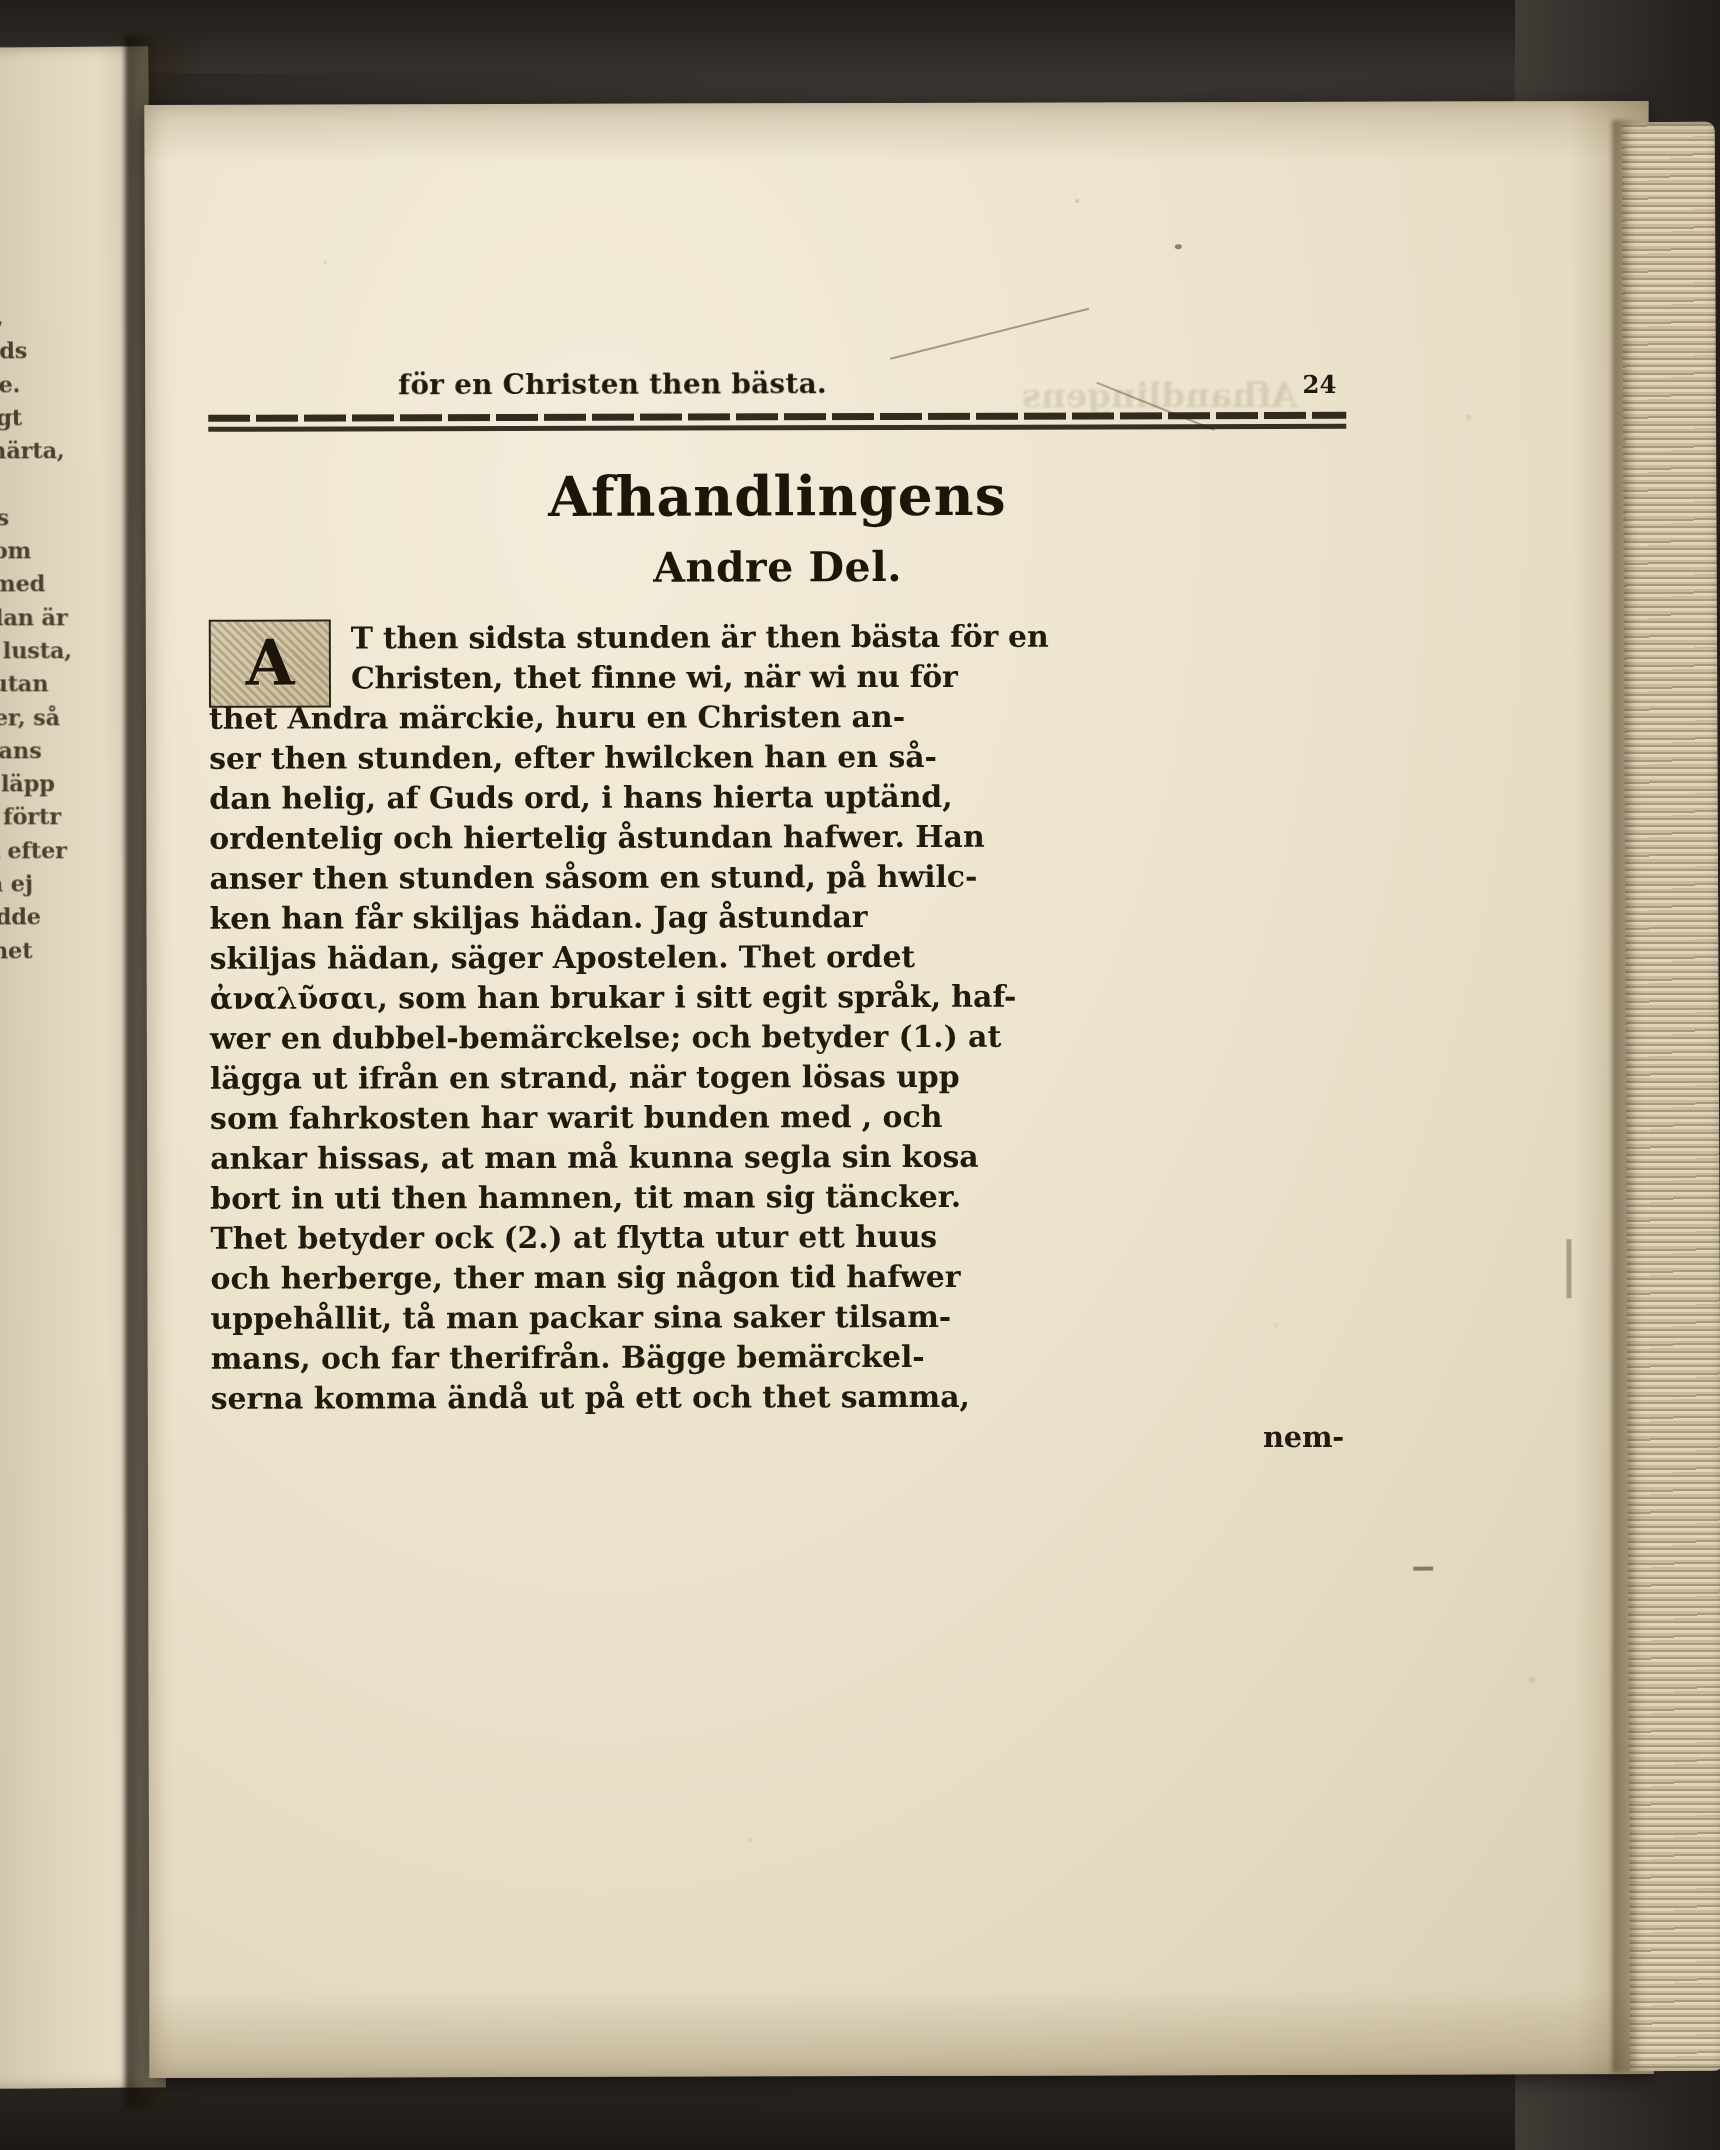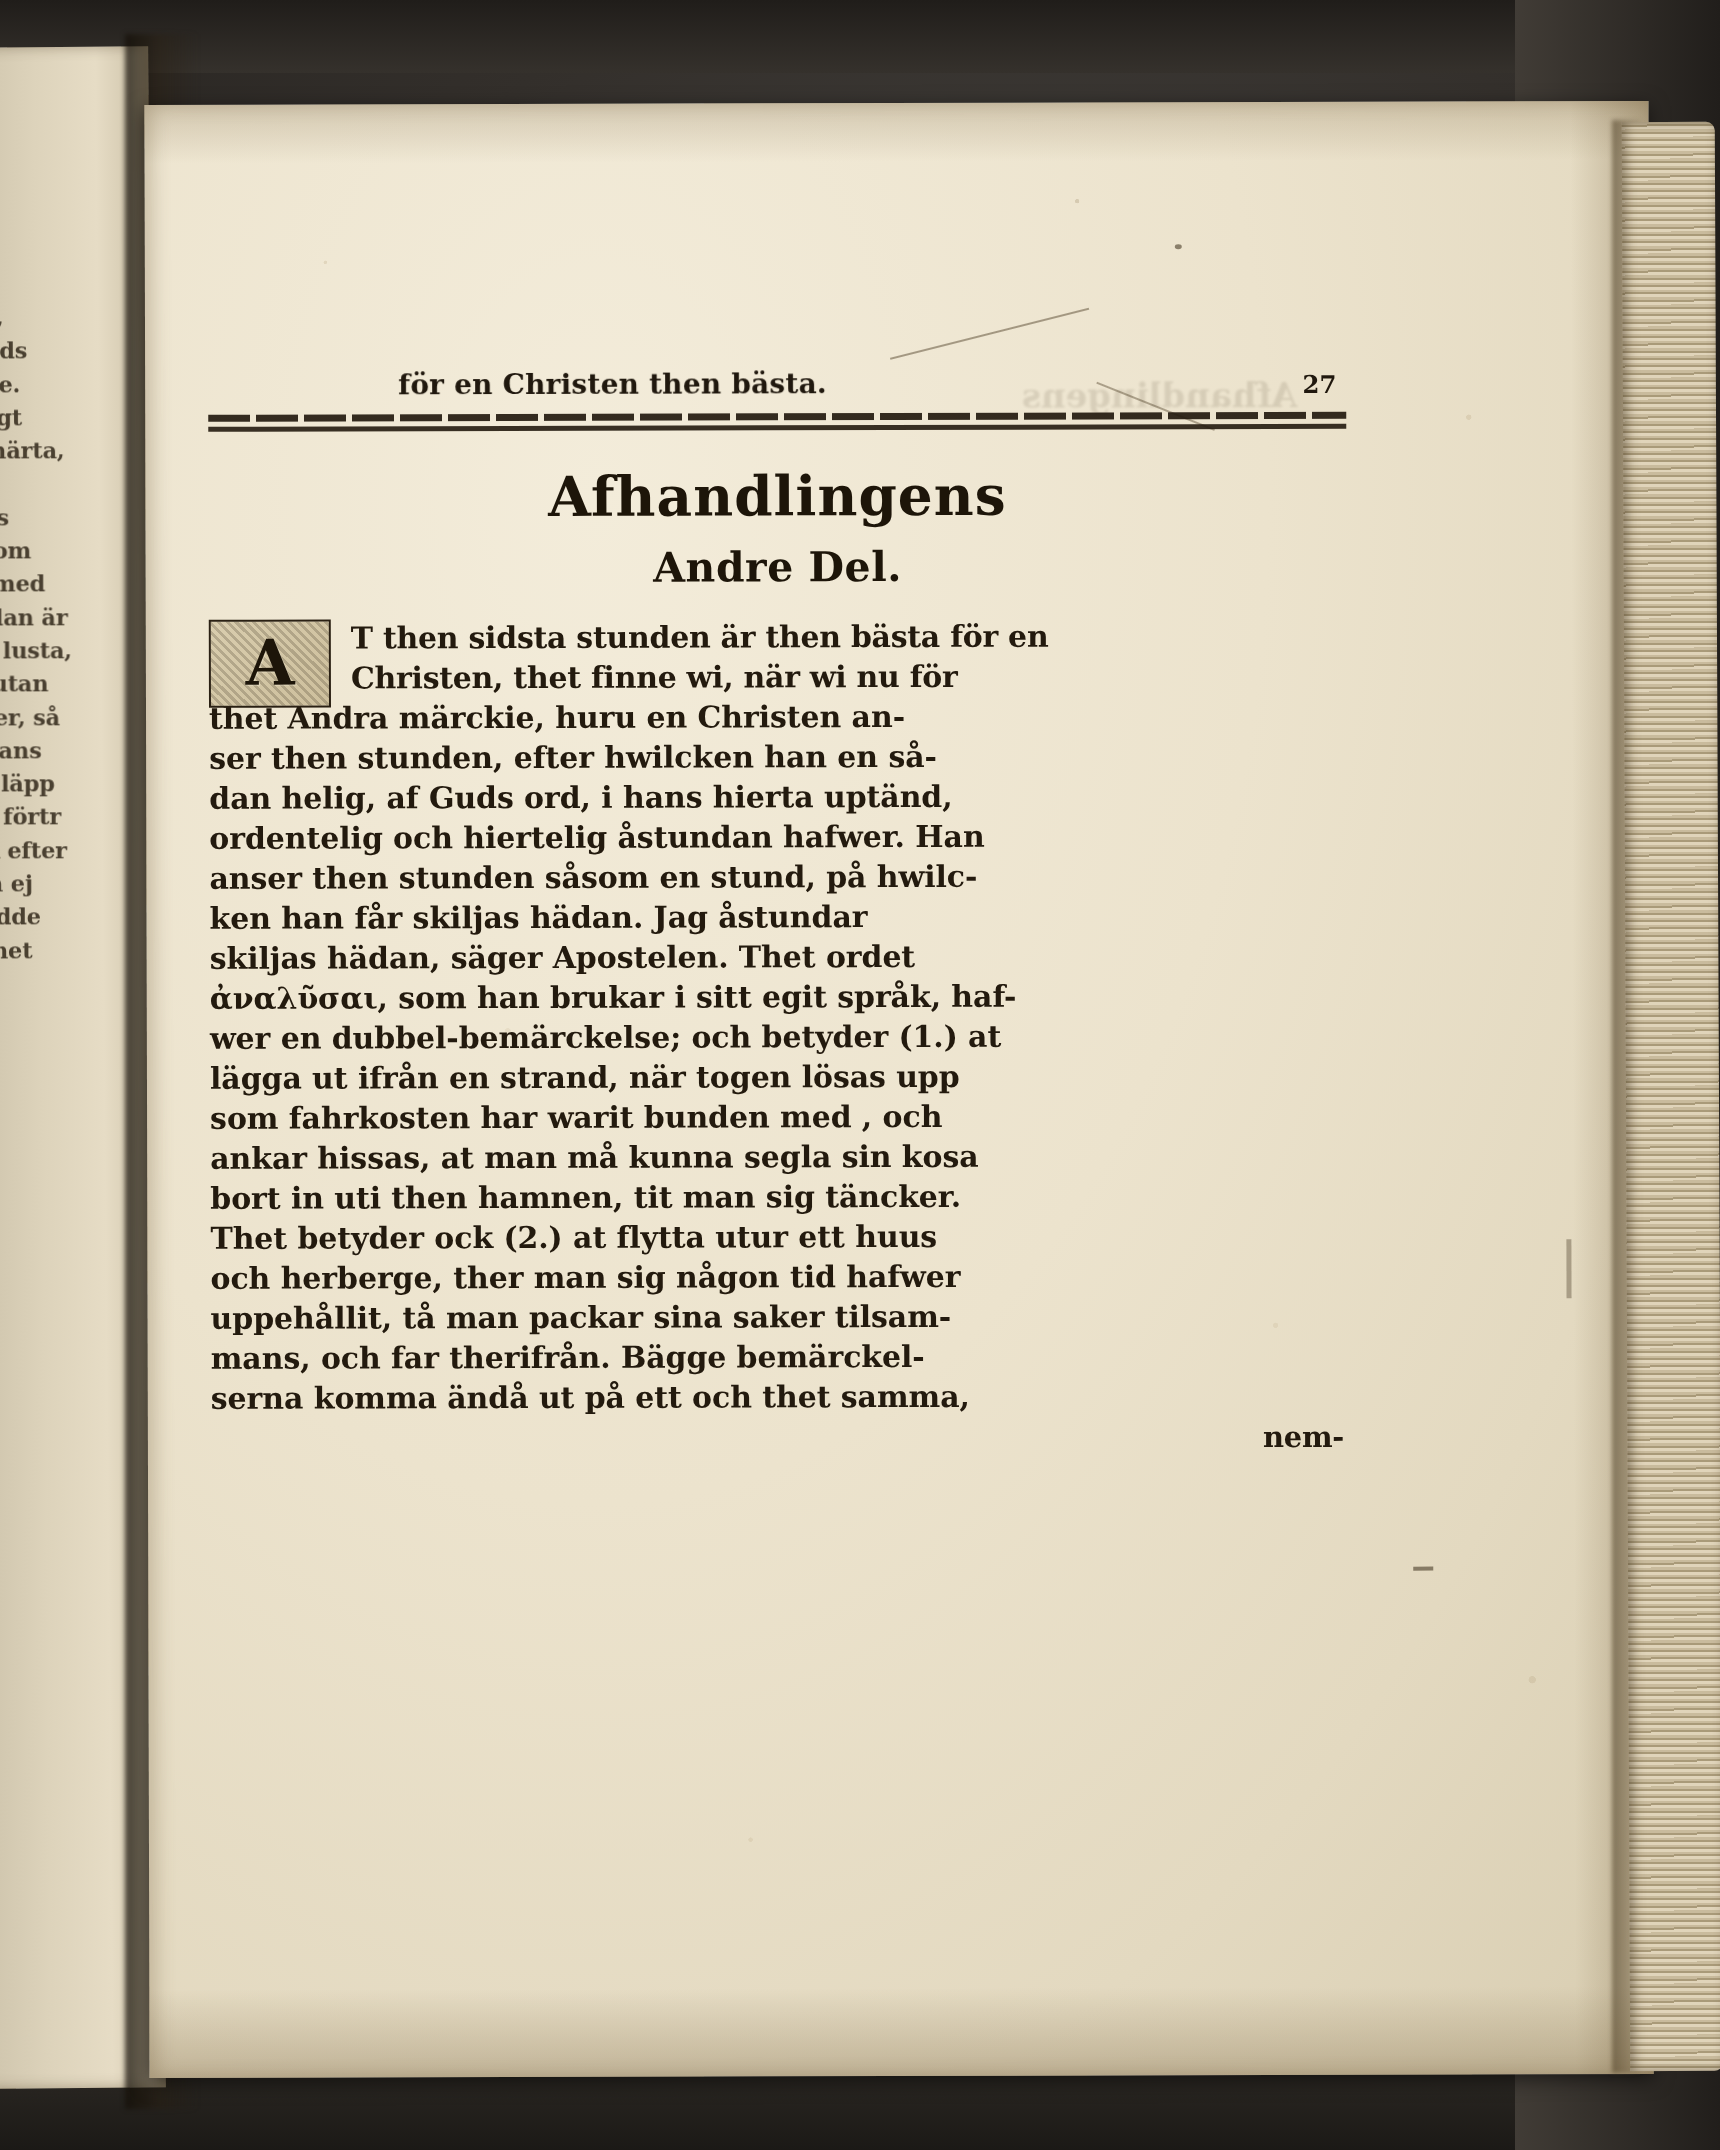--- a/index.html
+++ b/index.html
@@ -350,21 +350,21 @@
     <div class="mark m1"></div>
     <div class="mark m2"></div>
     <div class="mark m3"></div>
     <div class="hair"></div>
     <div class="hair2"></div>
 
     <div class="block">
 
       <div class="running-head">
         <div class="running-title">för en Christen then bästa.</div>
-        <div class="folio">27</div>
+        <div class="folio">24</div>
       </div>
 
       <div class="rule"></div>
       <div class="rule2"></div>
 
       <div class="heading-1">Afhandlingens</div>
       <div class="heading-2">Andre Del.</div>
 
       <div class="body">
         <div class="dropcap">A</div>

